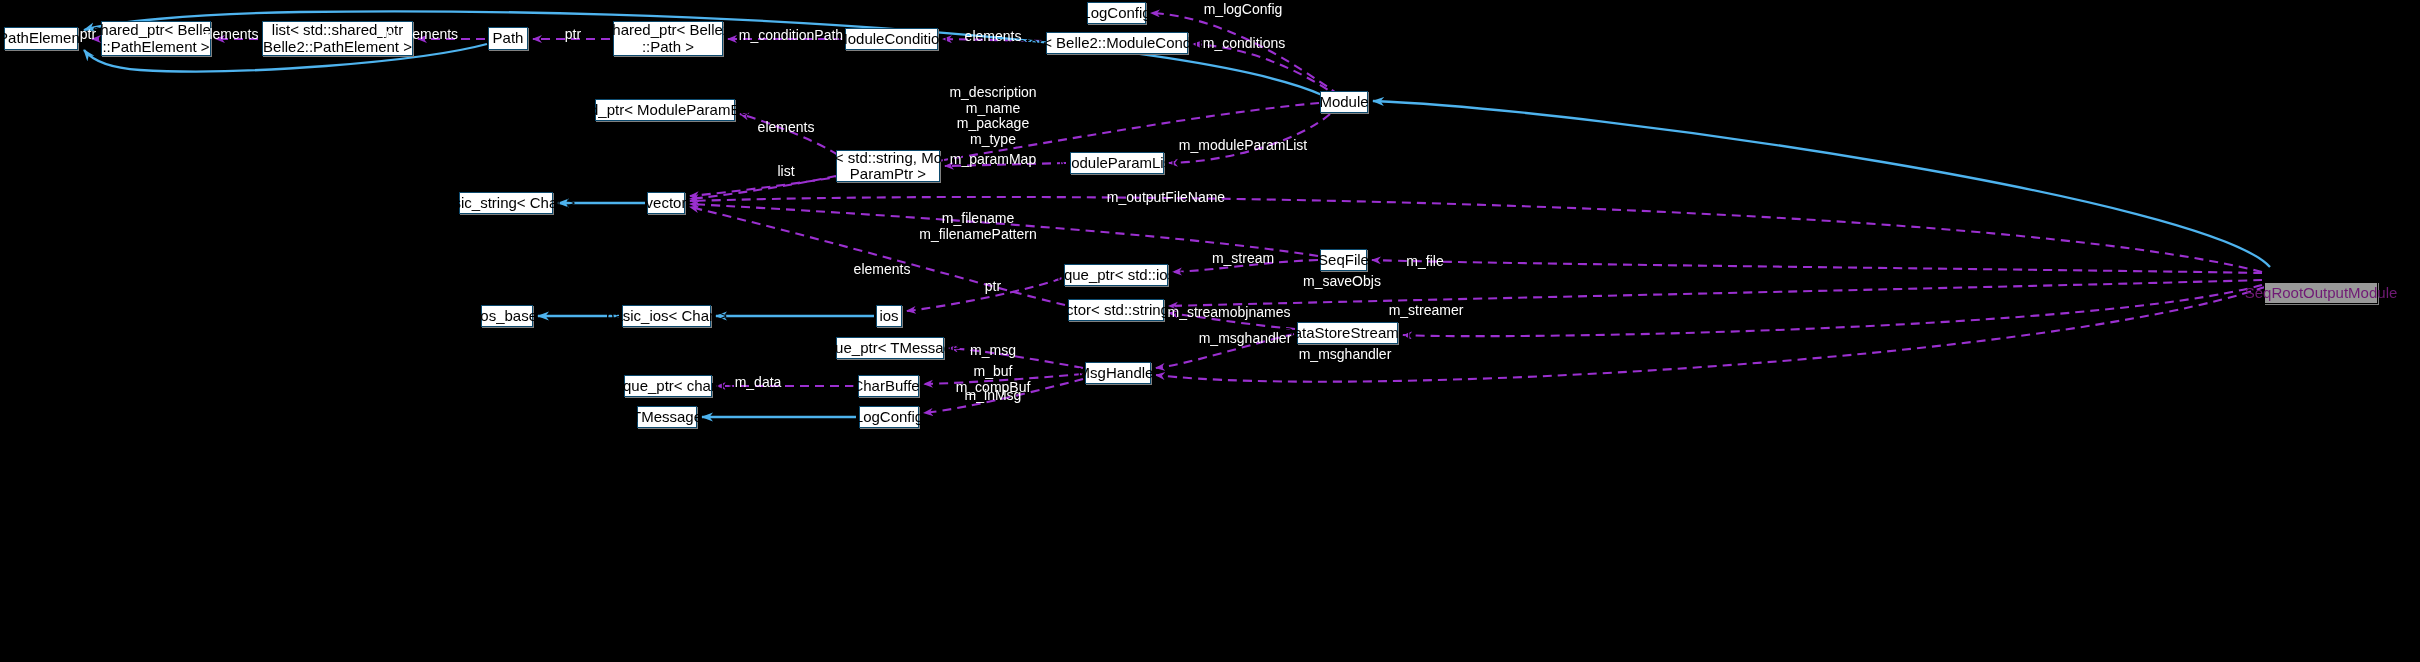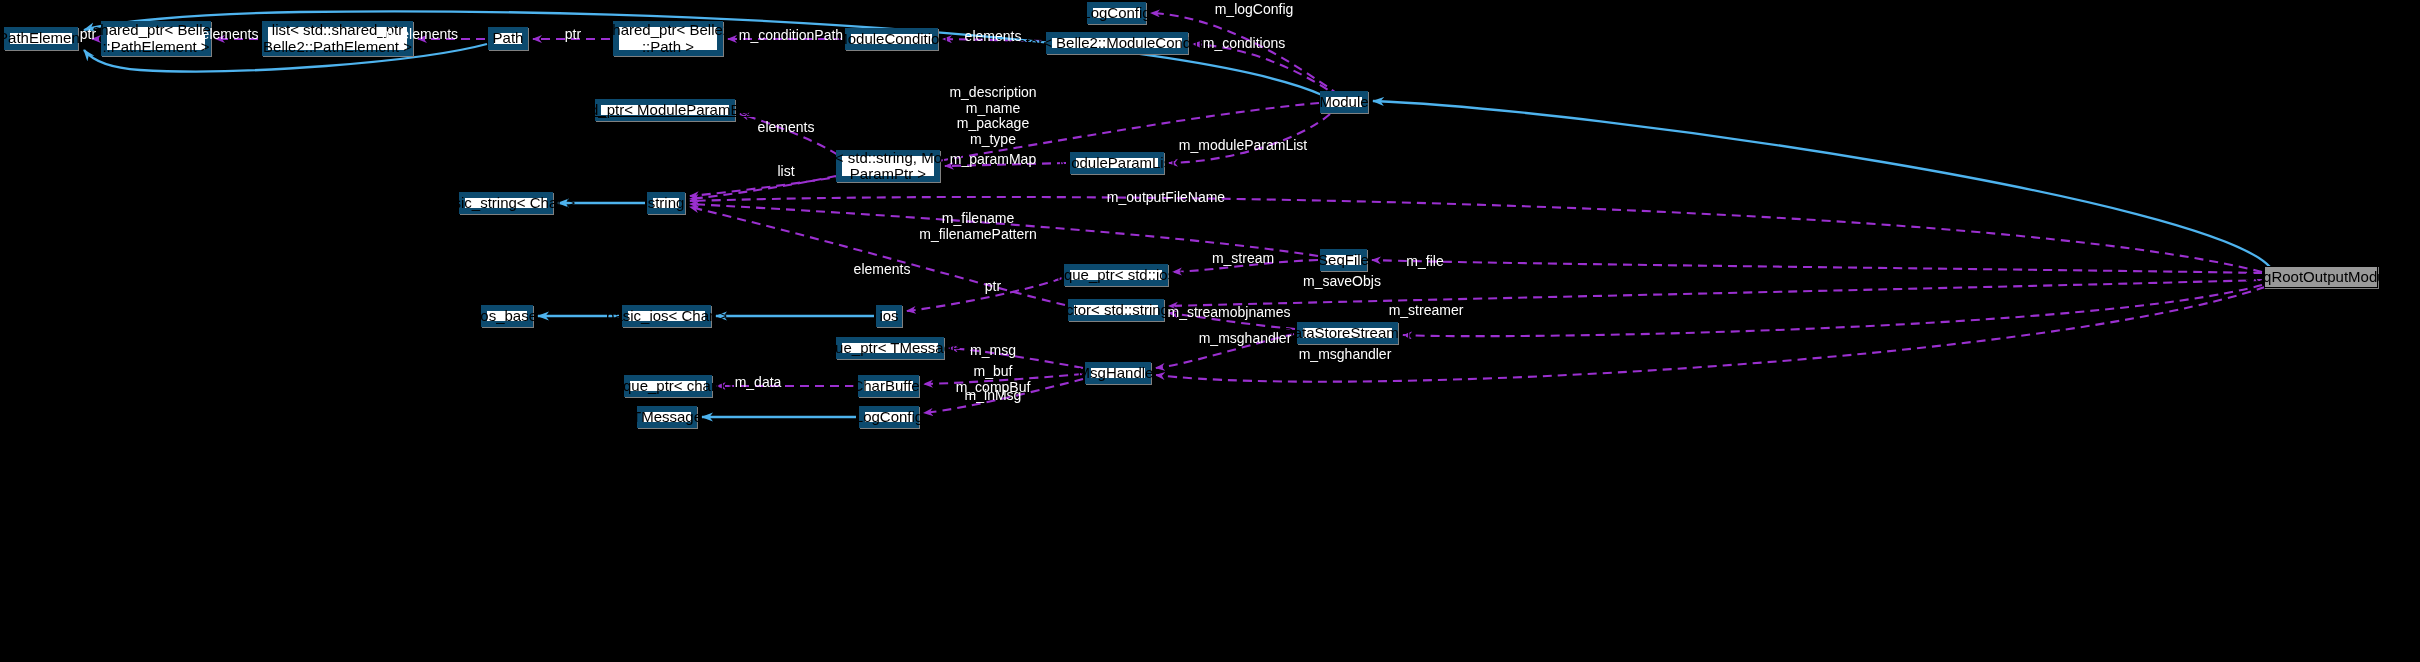--- a/index.html
+++ b/index.html
@@ -19,36 +19,37 @@
     position: absolute;
     left: 0; top: 0;
     width: 2420px;
     height: 662px;
     pointer-events: none;
   }
   .node {
     position: absolute;
     box-sizing: border-box;
     background: #ffffff;
-    border: 6px solid #0c4a6e;
+    border: 1px solid #0c4a6e;
     color: #000000;
     font-size: 15px;
     line-height: 1.08;
     text-align: center;
     display: flex;
     align-items: center;
     justify-content: center;
     white-space: pre;
     z-index: 5;
     box-shadow: 1px 1px 0 #808080;
   }
   .node.highlight {
     background: #999999;
-    color: #000000;
+    color: #701a75;
     border: 1px solid #000000;
+    margin-top: 16px;
   }
   .edge-label {
     position: absolute;
     color: #ffffff;
     font-size: 14px;
     line-height: 1.12;
     text-align: center;
     white-space: pre;
     z-index: 6;
     transform: translateX(-50%);
@@ -117,26 +118,26 @@
 ::PathElement &gt;</div>
       <div class="node" style="left: 262px; top: 21px; width: 151px; height: 35px;">list&lt; std::shared_ptr
 &lt; Belle2::PathElement &gt; &gt;</div>
       <div class="node" style="left: 488px; top: 27px; width: 40px; height: 23px;">Path</div>
       <div class="node" style="left: 613px; top: 21px; width: 110px; height: 35px;">shared_ptr&lt; Belle2
 ::Path &gt;</div>
       <div class="node" style="left: 845px; top: 28px; width: 93px; height: 22px;">ModuleCondition</div>
       <div class="node" style="left: 1046px; top: 32px; width: 142px; height: 22px;">vector&lt; Belle2::ModuleCondition &gt;</div>
       <div class="node" style="left: 1087px; top: 2px; width: 59px; height: 22px;">LogConfig</div>
       <div class="node" style="left: 1320px; top: 91px; width: 48px; height: 22px;">Module</div>
-      <div class="node" style="left: 595px; top: 99px; width: 140px; height: 22px; text-decoration: underline;">shared_ptr&lt; ModuleParamBase &gt;</div>
+      <div class="node" style="left: 595px; top: 99px; width: 140px; height: 22px;">shared_ptr&lt; ModuleParamBase &gt;</div>
       <div class="node" style="left: 836px; top: 150px; width: 104px; height: 32px;">map&lt; std::string, Module
 ParamPtr &gt;</div>
       <div class="node" style="left: 1070px; top: 152px; width: 94px; height: 22px;">ModuleParamList</div>
       <div class="node" style="left: 459px; top: 192px; width: 94px; height: 22px;">basic_string&lt; Char &gt;</div>
-      <div class="node" style="left: 647px; top: 192px; width: 38px; height: 22px;">string</div>
+      <div class="node" style="left: 647px; top: 192px; width: 38px; height: 22px;">vector</div>
       <div class="node" style="left: 1320px; top: 249px; width: 47px; height: 22px;">SeqFile</div>
       <div class="node highlight" style="left: 2264px; top: 266px; width: 114px; height: 22px;">SeqRootOutputModule</div>
       <div class="node" style="left: 1064px; top: 264px; width: 104px; height: 22px;">unique_ptr&lt; std::ios &gt;</div>
       <div class="node" style="left: 1068px; top: 299px; width: 96px; height: 22px;">vector&lt; std::string &gt;</div>
       <div class="node" style="left: 1297px; top: 322px; width: 101px; height: 22px;">DataStoreStreamer</div>
       <div class="node" style="left: 481px; top: 305px; width: 52px; height: 22px;">ios_base</div>
       <div class="node" style="left: 622px; top: 305px; width: 89px; height: 22px;">basic_ios&lt; Char &gt;</div>
       <div class="node" style="left: 876px; top: 305px; width: 26px; height: 22px;">ios</div>
       <div class="node" style="left: 836px; top: 337px; width: 108px; height: 22px;">unique_ptr&lt; TMessage &gt;</div>
       <div class="node" style="left: 1085px; top: 362px; width: 66px; height: 22px;">MsgHandler</div>
@@ -145,21 +146,21 @@
       <div class="node" style="left: 637px; top: 406px; width: 60px; height: 22px;">TMessage</div>
       <div class="node" style="left: 859px; top: 406px; width: 60px; height: 22px;">LogConfig</div>
     </div>
   <div id="labels-layer">
       <div class="edge-label" style="left: 88px; top: 27px;">ptr</div>
       <div class="edge-label" style="left: 230px; top: 27px;">elements</div>
       <div class="edge-label" style="left: 420px; top: 27px;">m_elements</div>
       <div class="edge-label" style="left: 573px; top: 27px;">ptr</div>
       <div class="edge-label" style="left: 791px; top: 28px;">m_conditionPath</div>
       <div class="edge-label" style="left: 993px; top: 29px;">elements</div>
-      <div class="edge-label" style="left: 1243px; top: 2px; margin-left: 11px;">m_logConfig</div>
+      <div class="edge-label" style="left: 1243px; top: 2px;">m_logConfig</div>
       <div class="edge-label" style="left: 1244px; top: 36px;">m_conditions</div>
       <div class="edge-label" style="left: 993px; top: 85px;">m_description
 m_name
 m_package
 m_type</div>
       <div class="edge-label" style="left: 786px; top: 120px;">elements</div>
       <div class="edge-label" style="left: 786px; top: 164px;">list</div>
       <div class="edge-label" style="left: 993px; top: 152px;">m_paramMap</div>
       <div class="edge-label" style="left: 1243px; top: 138px;">m_moduleParamList</div>
       <div class="edge-label" style="left: 1166px; top: 190px;">m_outputFileName</div>

